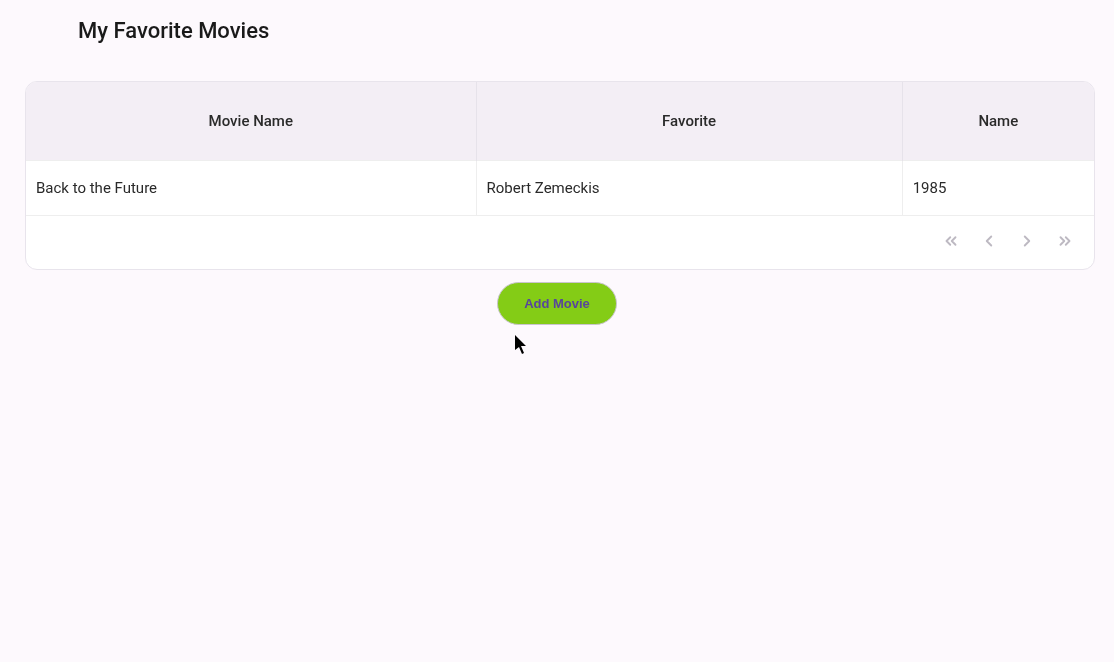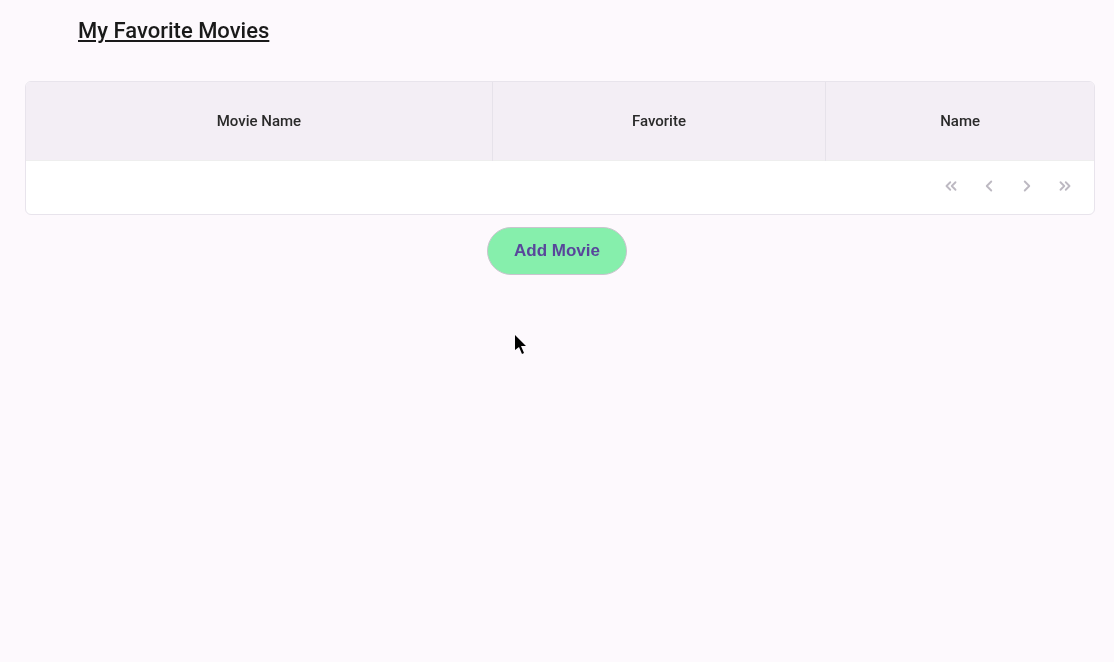--- a/index.html
+++ b/index.html
@@ -12,27 +12,26 @@
       background: #fdf9fd;
       width: 1114px;
       height: 662px;
       overflow: hidden;
     }
     .page-title {
       font-size: 22px;
       font-weight: 500;
       color: #1a1a1a;
       padding: 18px 0 0 78px;
-      text-decoration: underline;
     }
     .table-container {
       margin: 38px 19px 0 25px;
       background: #fff;
       border: 1px solid #e8e4ec;
-      border-radius: 6px;
+      border-radius: 12px;
       overflow: hidden;
     }
     table {
       width: 100%;
       border-collapse: collapse;
     }
     thead tr {
       background: #f3eef5;
     }
     th {
@@ -80,24 +79,24 @@
     }
     .pagination button svg {
       width: 18px;
       height: 18px;
     }
     .add-btn-wrapper {
       text-align: center;
       margin-top: 12px;
     }
     .add-btn {
-      background: #86efac;
+      background: #84cc16;
       border: 1px solid #c9c5ce;
       color: #58469b;
-      font-size: 17px;
+      font-size: 13px;
       font-weight: 600;
       padding: 13px 26px;
       border-radius: 999px;
       cursor: pointer;
     }
     .cursor {
       position: absolute;
       left: 515px;
       top: 335px;
       pointer-events: none;
@@ -111,20 +110,25 @@
 <div class="table-container">
   <table>
     <thead>
       <tr>
         <th>Movie Name</th>
         <th>Favorite</th>
         <th>Name</th>
       </tr>
     </thead>
     <tbody>
+      <tr>
+        <td>Back to the Future</td>
+        <td>Robert Zemeckis</td>
+        <td>1985</td>
+      </tr>
       <tr class="pagination-row">
         <td colspan="3">
           <div class="pagination">
             <button>
               <span>
                 <svg viewBox="0 0 24 24" fill="none" stroke="currentColor" stroke-width="2.5" stroke-linecap="round" stroke-linejoin="round">
                     <polyline points="11 17 6 12 11 7"></polyline>
                     <polyline points="18 17 13 12 18 7"></polyline>
                   </svg>
               </span>

